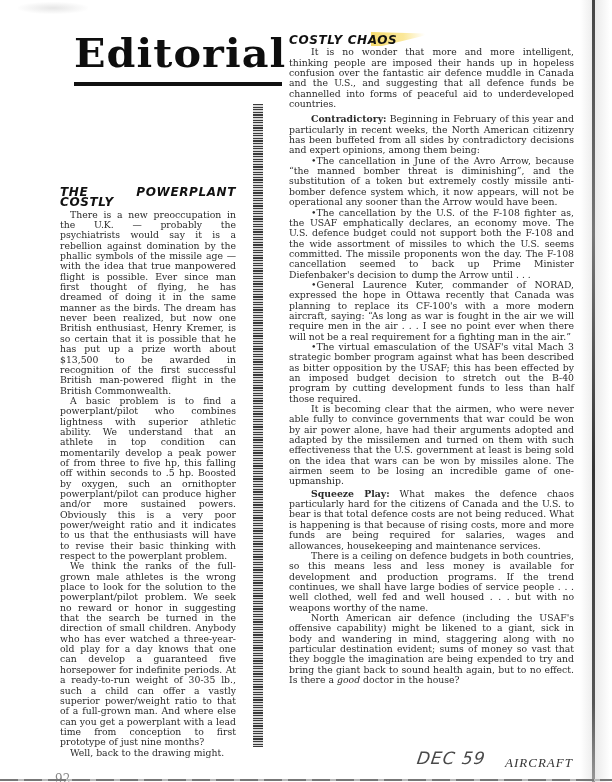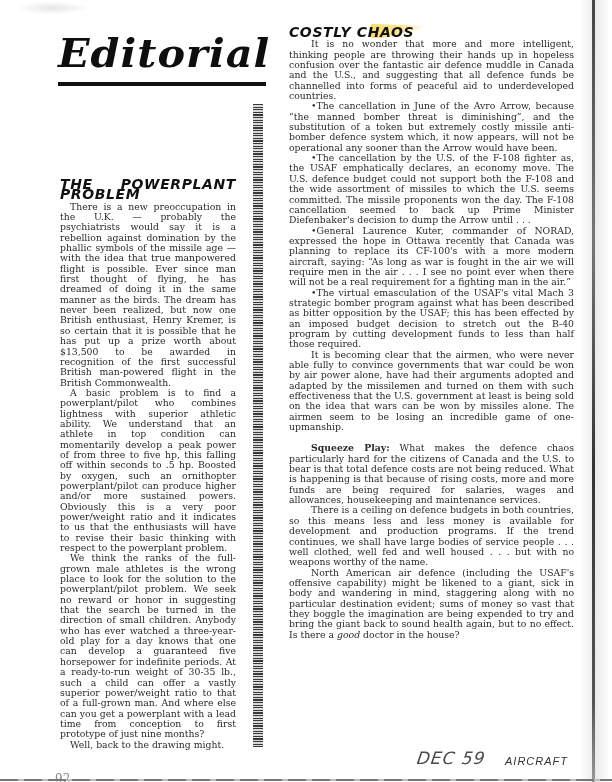--- a/index.html
+++ b/index.html
@@ -4,21 +4,21 @@
 <style>
   html, body { margin: 0; padding: 0; }
   body {
     width: 612px; height: 782px; position: relative; overflow: hidden;
     background: #ffffff;
     font-family: "DejaVu Serif", serif;
     color: #2a2a2a;
   }
   .smudge-top { position: absolute; left: 18px; top: 2px; width: 70px; height: 12px;
     background: radial-gradient(ellipse at center, #e6e6e6 0%, #ffffff 75%); }
-  .masthead { position: absolute; left: 58px; top: 34px; width: 208px; font-style: italic; }
+  .masthead { position: absolute; left: 74px; top: 34px; width: 208px; }
   .masthead-title {
     font-family: "DejaVu Serif", serif; font-weight: 900; font-size: 39px;
     letter-spacing: 1px; color: #0e0e0e; line-height: 1; margin: 0;
     transform: scaleX(1.06); transform-origin: left;
   }
   .masthead-rule { height: 4px; background: #111; margin-top: 9px; }
 
   .bar-ruled {
     position: absolute; left: 253px; top: 104px; width: 10px; height: 643px;
     background: repeating-linear-gradient(to bottom, #3a3a3a 0px, #3a3a3a 1.2px, #d8d8d8 1.2px, #d8d8d8 2.6px);
@@ -32,74 +32,75 @@
     background: linear-gradient(to right, rgba(255,255,255,0), rgba(170,170,170,0.25) 50%, rgba(255,255,255,0));
   }
 
   .left-col { position: absolute; left: 60px; top: 171px; width: 176px;
     font-size: 9.3px; line-height: 10.35px; text-align: justify; }
   .right-col { position: absolute; left: 289px; top: 19px; width: 285px;
     font-size: 9.3px; line-height: 10.35px; text-align: justify; }
 
   .section-head {
     font-family: "DejaVu Sans", sans-serif; font-weight: bold; font-style: italic;
-    font-size: 14px; letter-spacing: 0.6px; color: #111; margin: 8px 0 2px 0;
+    font-size: 12px; letter-spacing: 0.6px; color: #111; margin: 16px 0 2px 0;
     position: relative;
   }
   .highlight {
     position: absolute; left: 82px; top: -3px; width: 54px; height: 14px;
     background: linear-gradient(to right, #f6dc6f, #fbe89a 60%, rgba(255,255,255,0));
     clip-path: polygon(0 0, 100% 10%, 100% 25%, 20% 100%, 0 100%);
     z-index: -1;
   }
   p { margin: 0; text-indent: 10px; }
   .right-col p { text-indent: 22px; }
   .right-col p.gap { margin-top: 5px; }
-  .right-col p.gap2 { margin-top: 11px; }
+  .right-col p.gap2 { margin-top: 2px; }
   .run-in { font-weight: bold; }
   em { font-style: italic; }
 
   .folio { position: absolute; left: 55px; top: 772px; font-size: 12px; color: #888; }
   .signature { position: absolute; left: 417px; top: 748px;
     font-family: "DejaVu Sans", sans-serif; font-style: italic; font-size: 17px;
     color: #4a4a4a; letter-spacing: 1px; transform: skewX(-8deg); }
   .publication { position: absolute; left: 505px; top: 755px;
-    font-family: Liberation Sans, sans-serif; font-style: italic; font-size: 11px;
+    font-family: Liberation Serif, serif; font-style: italic; font-size: 13px;
     letter-spacing: 1px; color: #333; }
   .bottom-rule { position: absolute; left: 0; top: 779px; width: 612px; height: 2px;
     background: repeating-linear-gradient(to right, #777 0, #777 18px, #bbb 18px, #bbb 24px); }
 </style>
 </head>
 <body>
 
 <div class="smudge-top"></div>
 
 <div class="masthead">
   <h1 class="masthead-title">Editorial</h1>
   <div class="masthead-rule"></div>
 </div>
 
 <div class="bar-ruled"></div>
 <div class="edge-shade"></div>
 <div class="edge-right"></div>
 
 <section class="left-col">
-  <h2 class="section-head">THE POWERPLANT PROBLEM</h2>
+  <h2 class="section-head">THE POWERPLANT COSTLY</h2>
   <p>There is a new preoccupation in the U.K. — probably the psychiatrists would say it is a rebellion against domination by the phallic symbols of the missile age — with the idea that true manpowered flight is possible. Ever since man first thought of flying, he has dreamed of doing it in the same manner as the birds. The dream has never been realized, but now one British enthusiast, Henry Kremer, is so certain that it is possible that he has put up a prize worth about $13,500 to be awarded in recognition of the first successful British man-powered flight in the British Commonwealth.</p>
   <p>A basic problem is to find a powerplant/pilot who combines lightness with superior athletic ability. We understand that an athlete in top condition can momentarily develop a peak power of from three to five hp, this falling off within seconds to .5 hp. Boosted by oxygen, such an ornithopter powerplant/pilot can produce higher and/or more sustained powers. Obviously this is a very poor power/weight ratio and it indicates to us that the enthusiasts will have to revise their basic thinking with respect to the powerplant problem.</p>
   <p>We think the ranks of the full-grown male athletes is the wrong place to look for the solution to the powerplant/pilot problem. We seek no reward or honor in suggesting that the search be turned in the direction of small children. Anybody who has ever watched a three-year-old play for a day knows that one can develop a guaranteed five horsepower for indefinite periods. At a ready-to-run weight of 30-35 lb., such a child can offer a vastly superior power/weight ratio to that of a full-grown man. And where else can you get a powerplant with a lead time from conception to first prototype of just nine months?</p>
   <p>Well, back to the drawing might.</p>
 </section>
 
 <section class="right-col">
   <h2 class="section-head">
     <span>COSTLY CHAOS</span>
     <span class="highlight"></span>
   </h2>
-  <p>It is no wonder that more and more intelligent, thinking people are throwing their hands up in hopeless confusion over the fantastic air defence muddle in Canada and the U.S., and suggesting that all defence funds be channelled into forms of peaceful aid to underdeveloped countries.</p>
+  <p>It is no wonder that more and more intelligent, thinking people are imposed their hands up in hopeless confusion over the fantastic air defence muddle in Canada and the U.S., and suggesting that all defence funds be channelled into forms of peaceful aid to underdeveloped countries.</p>
+  <p class="gap"><span class="run-in">Contradictory:</span><span> Beginning in February of this year and particularly in recent weeks, the North American citizenry has been buffeted from all sides by contradictory decisions and expert opinions, among them being:</span></p>
   <p>•The cancellation in June of the Avro Arrow, because “the manned bomber threat is diminishing”, and the substitution of a token but extremely costly missile anti-bomber defence system which, it now appears, will not be operational any sooner than the Arrow would have been.</p>
   <p>•The cancellation by the U.S. of the F-108 fighter as, the USAF emphatically declares, an economy move. The U.S. defence budget could not support both the F-108 and the wide assortment of missiles to which the U.S. seems committed. The missile proponents won the day. The F-108 cancellation seemed to back up Prime Minister Diefenbaker's decision to dump the Arrow until . . .</p>
   <p>•General Laurence Kuter, commander of NORAD, expressed the hope in Ottawa recently that Canada was planning to replace its CF-100's with a more modern aircraft, saying: “As long as war is fought in the air we will require men in the air . . . I see no point ever when there will not be a real requirement for a fighting man in the air.”</p>
   <p>•The virtual emasculation of the USAF's vital Mach 3 strategic bomber program against what has been described as bitter opposition by the USAF; this has been effected by an imposed budget decision to stretch out the B-40 program by cutting development funds to less than half those required.</p>
   <p>It is becoming clear that the airmen, who were never able fully to convince governments that war could be won by air power alone, have had their arguments adopted and adapted by the missilemen and turned on them with such effectiveness that the U.S. government at least is being sold on the idea that wars can be won by missiles alone. The airmen seem to be losing an incredible game of one-upmanship.</p>
   <p class="gap2"><span class="run-in">Squeeze Play:</span><span> What makes the defence chaos particularly hard for the citizens of Canada and the U.S. to bear is that total defence costs are not being reduced. What is happening is that because of rising costs, more and more funds are being required for salaries, wages and allowances, housekeeping and maintenance services.</span></p>
   <p>There is a ceiling on defence budgets in both countries, so this means less and less money is available for development and production programs. If the trend continues, we shall have large bodies of service people . . . well clothed, well fed and well housed . . . but with no weapons worthy of the name.</p>
   <p><span>North American air defence (including the USAF's offensive capability) might be likened to a giant, sick in body and wandering in mind, staggering along with no particular destination evident; sums of money so vast that they boggle the imagination are being expended to try and bring the giant back to sound health again, but to no effect. Is there a </span><em>good</em><span> doctor in the house?</span></p>
 </section>
 

